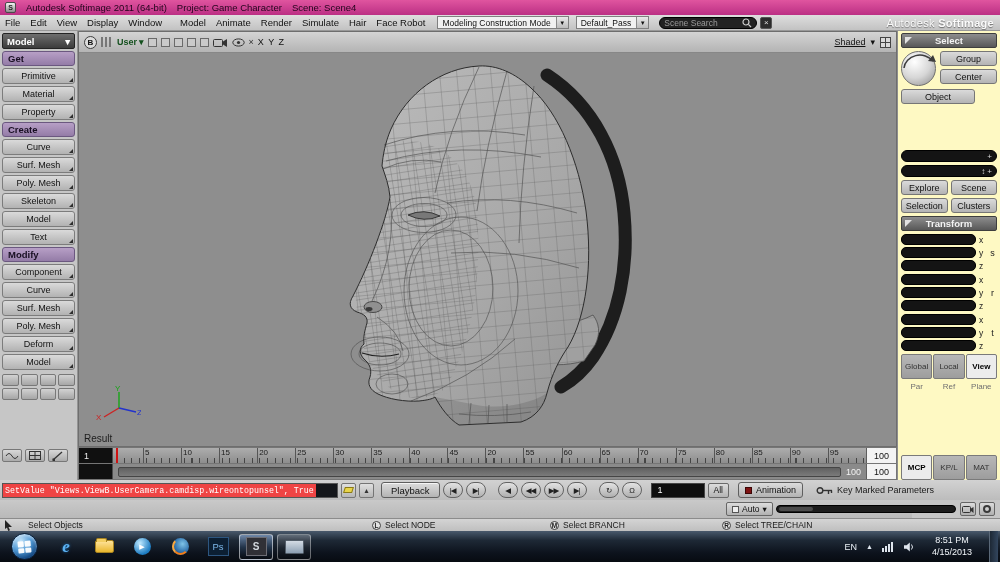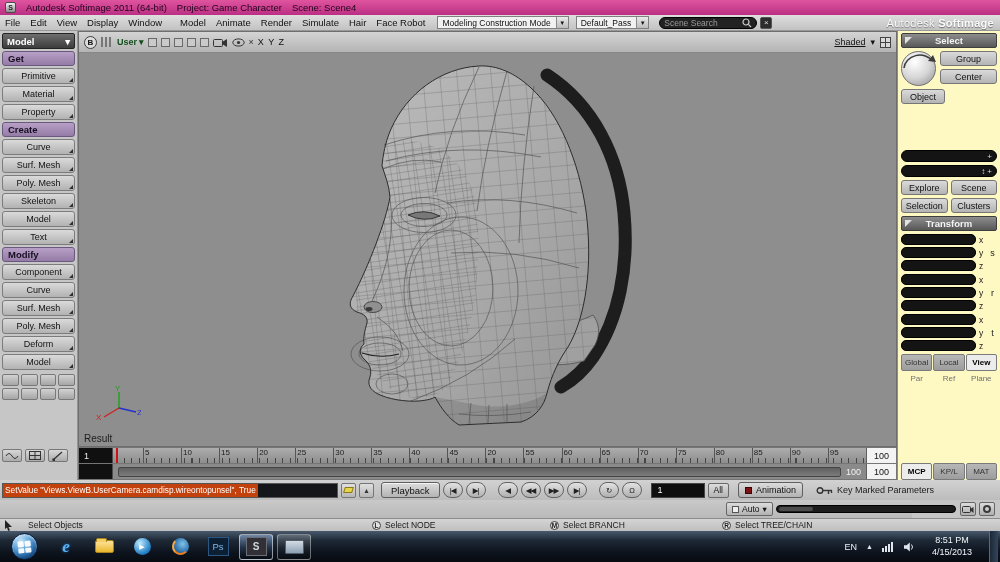--- a/index.html
+++ b/index.html
@@ -49,33 +49,33 @@
 .result{position:absolute;left:5px;bottom:2px;font-size:10px;color:#1d1d1d}
 .gizmo{position:absolute;left:16px;bottom:24px}
 
 .rightpanel{position:absolute;left:897px;top:31px;width:103px;height:451px;background:#fef9c3;border-left:1px solid #8e8e8e;padding:2px 3px;display:flex;flex-direction:column;gap:3px;font-size:9px}
 .rp-head{height:15px;background:linear-gradient(#8d8d8d,#585858);border:1px solid #3e3e3e;border-radius:2px;color:#f3f3f3;font-weight:bold;display:flex;align-items:center;justify-content:center;position:relative;font-size:9.5px}
 .rp-head::before{content:"";position:absolute;left:3px;top:3px;border-top:7px solid #e2e2e2;border-right:7px solid transparent}
 .sel-row{display:flex;gap:4px;align-items:flex-start}
 .sphere{width:35px;height:35px;border-radius:50%;background:radial-gradient(circle at 38% 30%,#ffffff,#d6d6d6 52%,#8c8c8c);border:1px solid #6f6f6f;position:relative;flex:0 0 auto}
 .sel-col{flex:1;display:flex;flex-direction:column;gap:3px}
 .rp-btn{height:15px;background:linear-gradient(#dadada,#b4b4b4);border:1px solid #767676;border-radius:3px;font-size:9px;display:flex;align-items:center;justify-content:center;color:#111}
-.rp-obj{width:44px}
+.rp-obj{width:74px}
 .gapbox{height:40px}
 .blackbar{height:12px;background:#141414;border:1px solid #000;border-radius:6px;display:flex;align-items:center;justify-content:flex-end;gap:2px;color:#d8d8d8;font-size:8px;padding:0 4px}
 .rp-2{display:flex;gap:3px}
 .rp-2 .rp-btn{flex:1}
 .tr-group{display:flex;gap:2px;align-items:center}
 .tr-rows{flex:1;display:flex;flex-direction:column;gap:2px}
 .tr-row{display:flex;align-items:center;gap:3px}
 .tr-field{flex:1;height:11px;background:#141414;border:1px solid #000;border-radius:5px}
 .tr-axis{width:7px;color:#222;font-size:8.5px}
 .tr-letter{width:9px;color:#222;font-size:9px;text-align:center}
 .rp-tabs{display:flex;gap:1px}
-.rp-tab{flex:1;height:17px;font-size:8px;display:flex;align-items:center;justify-content:center;background:linear-gradient(#b7b7b7,#9d9d9d);border:1px solid #7a7a7a;color:#333;border-radius:2px}
+.rp-tab{flex:1;height:25px;font-size:8px;display:flex;align-items:center;justify-content:center;background:linear-gradient(#b7b7b7,#9d9d9d);border:1px solid #7a7a7a;color:#333;border-radius:2px}
 .rp-tab.active{background:#ececec;color:#000;font-weight:bold}
 .rp-ref{display:flex;gap:1px}
 .rp-ref span{flex:1;text-align:center;color:#707070;font-size:8px}
 .rp-bottom{display:flex;gap:1px;margin-top:auto}
 
 .ruler-row{position:absolute;left:78px;top:447px;width:819px;height:17px;background:#9c9c9c;border:1px solid #757575;display:flex}
 .tl-startbox{width:34px;background:#101010;color:#eee;font-size:9px;display:flex;align-items:center;padding-left:5px;border-right:1px solid #4c4c4c}
 .ruler{flex:1;position:relative;background:linear-gradient(#adadad,#8d8d8d)}
 .ruler::before{content:"";position:absolute;left:3px;right:0;bottom:0;height:5px;background:repeating-linear-gradient(90deg,#454545 0 1px,transparent 1px 7.55px)}
 .ruler-ticks{position:absolute;inset:0;display:flex;padding-left:30px}
@@ -83,21 +83,21 @@
 .playhead{position:absolute;left:3px;top:0;width:2px;height:100%;background:#cf1313}
 .tl-endbox{width:30px;background:#f3f3f3;border-left:1px solid #5e5e5e;color:#111;font-size:9px;display:flex;align-items:center;justify-content:center}
 .range-row{position:absolute;left:78px;top:464px;width:819px;height:16px;background:#8a8a8a;border:1px solid #757575;border-top:none;display:flex;align-items:center}
 .range-startbox{width:34px;height:100%;background:#101010;border-right:1px solid #4c4c4c}
 .range-track{flex:1;height:10px;margin:0 5px;background:linear-gradient(#606060,#7b7b7b);border:1px solid #454545;border-radius:2px}
 .range-end-label{color:#f2f2f2;font-size:9px;margin-right:5px}
 .range-endbox{width:30px;height:100%;background:#f3f3f3;border-left:1px solid #5e5e5e;font-size:9px;display:flex;align-items:center;justify-content:center}
 
 .cmd1{position:absolute;left:0;top:480px;width:1000px;height:20px;background:linear-gradient(#d2d2d2,#bcbcbc);display:flex;align-items:center;gap:3px;padding:0 2px}
 .script-field{width:336px;height:15px;background:#14161a;border:1px solid #565656;display:flex;align-items:center;overflow:hidden;flex:0 0 auto}
-.script-sel{background:#c2410c;color:#fff;font-family:Liberation Sans, sans-serif;font-size:8.3px;white-space:nowrap;padding:10px 2px}
+.script-sel{background:#ef4444;color:#fff;font-family:Liberation Mono, monospace;font-size:8.3px;white-space:nowrap;padding:10px 2px}
 .mini-btn{width:15px;height:15px;background:linear-gradient(#e0e0e0,#b6b6b6);border:1px solid #757575;border-radius:2px;display:flex;align-items:center;justify-content:center;font-size:8px;color:#333;flex:0 0 auto}
 .eraser{width:9px;height:6px;background:#e8d44a;border:1px solid #8a7a1a;transform:skewX(-18deg)}
 .playback-btn{height:16px;padding:0 9px;background:linear-gradient(#dcdcdc,#b4b4b4);border:1px solid #5f5f5f;border-radius:3px;font-size:9.5px;box-shadow:inset 0 1px #f5f5f5;margin-left:4px;color:#111;display:flex;align-items:center}
 .tp-btn{width:20px;height:16px;background:linear-gradient(#e2e2e2,#b0b0b0);border:1px solid #636363;border-radius:8px;font-size:7.5px;display:flex;align-items:center;justify-content:center;color:#222;letter-spacing:-1px;flex:0 0 auto}
 .tp-gap{width:6px}
 .frame-field{width:54px;height:15px;background:#0e0e0e;border:1px solid #454545;color:#fff;font-size:9px;display:flex;align-items:center;padding-left:6px;margin-left:6px;flex:0 0 auto}
 .all-btn{height:15px;padding:0 5px;background:linear-gradient(#dcdcdc,#b4b4b4);border:1px solid #6a6a6a;border-radius:2px;font-size:8.5px;display:flex;align-items:center}
 .anim-btn{height:16px;padding:0 6px;margin-left:6px;background:linear-gradient(#dcdcdc,#b2b2b2);border:1px solid #5f5f5f;border-radius:3px;font-size:9px;display:flex;align-items:center;gap:4px}
 .anim-swatch{width:7px;height:7px;background:#7e1212;border:1px solid #3c0606}
 .kmp{display:flex;align-items:center;gap:4px;font-size:9px;margin-left:10px;color:#1a1a1a;white-space:nowrap}

